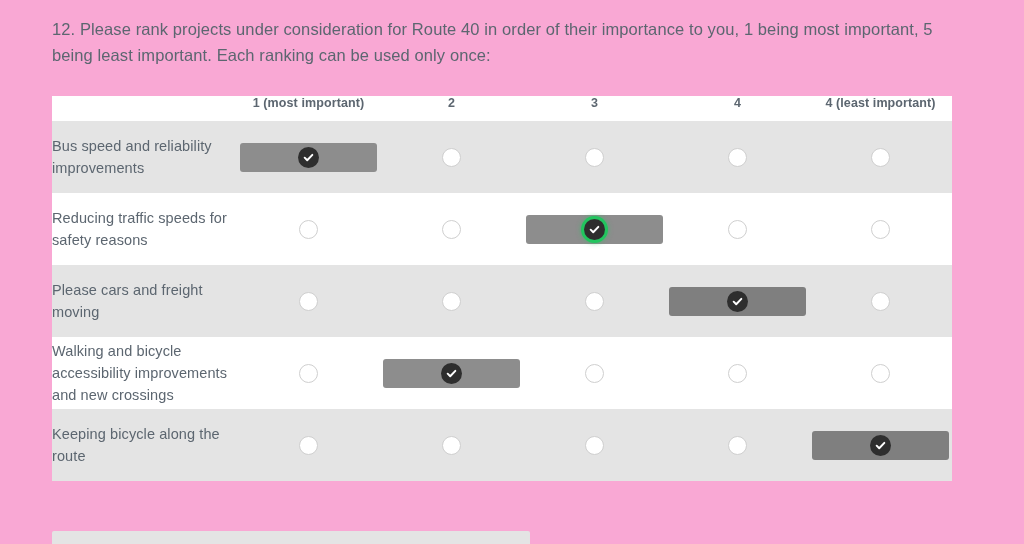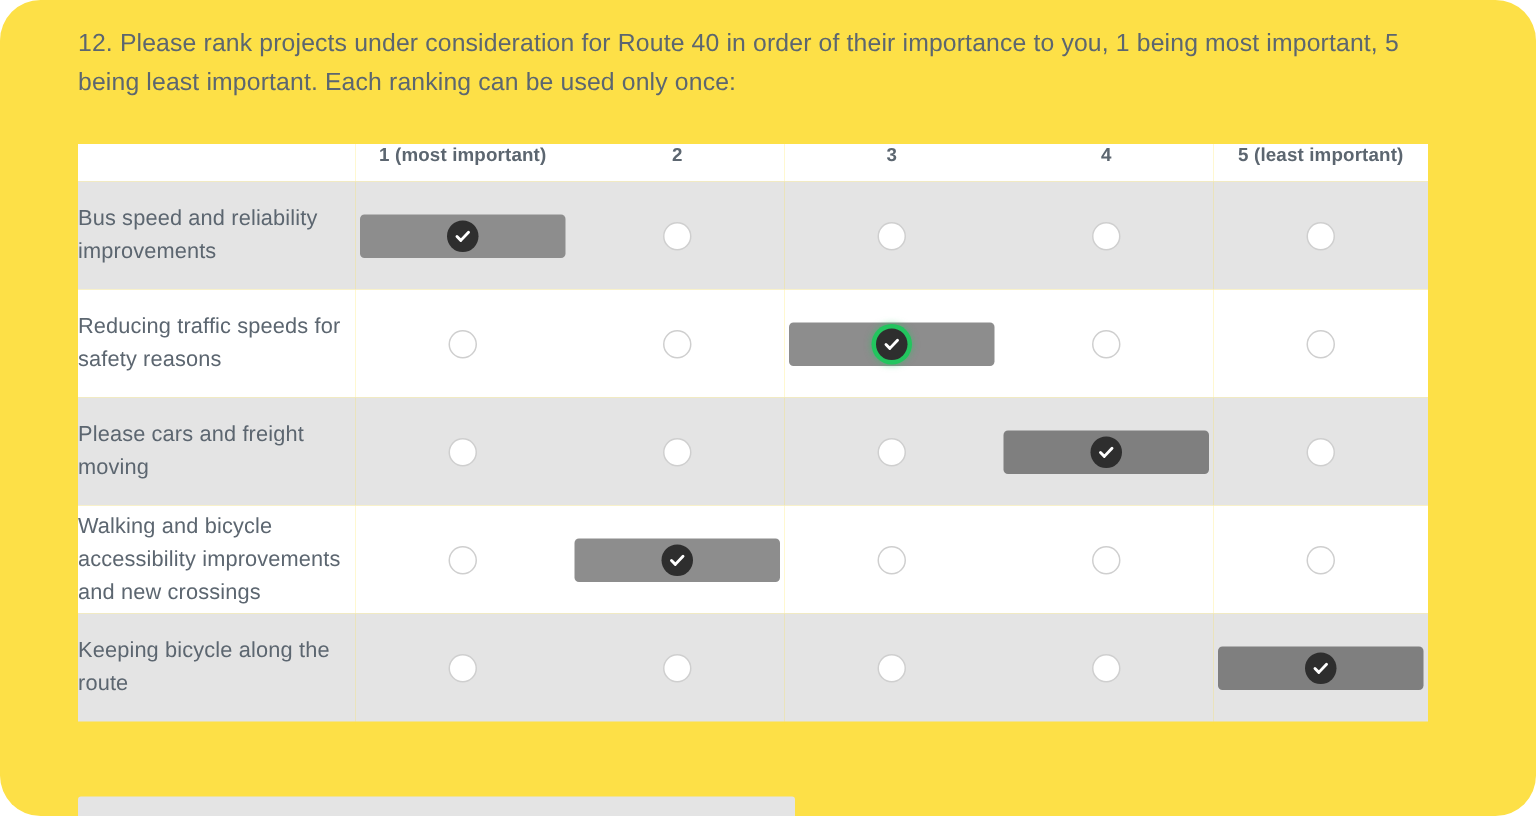--- a/index.html
+++ b/index.html
@@ -13,22 +13,21 @@
     height: 544px;
     overflow: hidden;
     font-family: "Liberation Sans", sans-serif;
     -webkit-font-smoothing: antialiased;
   }
 
   .page {
     position: relative;
     width: 1024px;
     height: 544px;
-    background: #fde047;
-    border-radius: 27px;
+    background: #f9a8d4;
   }
 
   
   .question {
     position: absolute;
     left: 52px;
     top: 16px;
     width: 900px;
     font-size: 16.5px;
     line-height: 26px;
@@ -172,21 +171,21 @@
       <col class="opt-col">
         <col class="opt-col">
     </colgroup>
     <thead>
       <tr>
         <th class="label-head"></th>
         <th>1 (most important)</th>
         <th>2</th>
         <th>3</th>
         <th>4</th>
-        <th>5 (least important)</th>
+        <th>4 (least important)</th>
       </tr>
     </thead>
     <tbody id="matrix-body">
         <tr class="row-odd">
           <td class="row-label">Bus speed and reliability improvements</td>
           <td class="opt-cell">
             <div class="opt-inner">
               <div class="pill">
                 <div class="check-disc">
                   <svg width="11" height="11" viewBox="0 0 12 12" aria-hidden="true">

